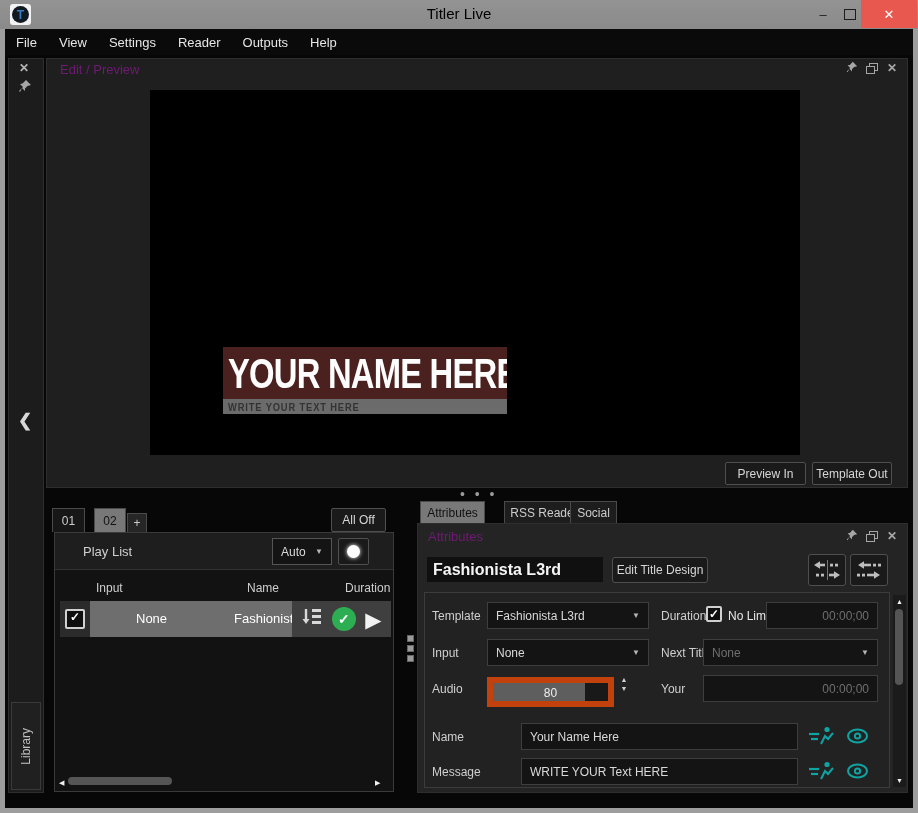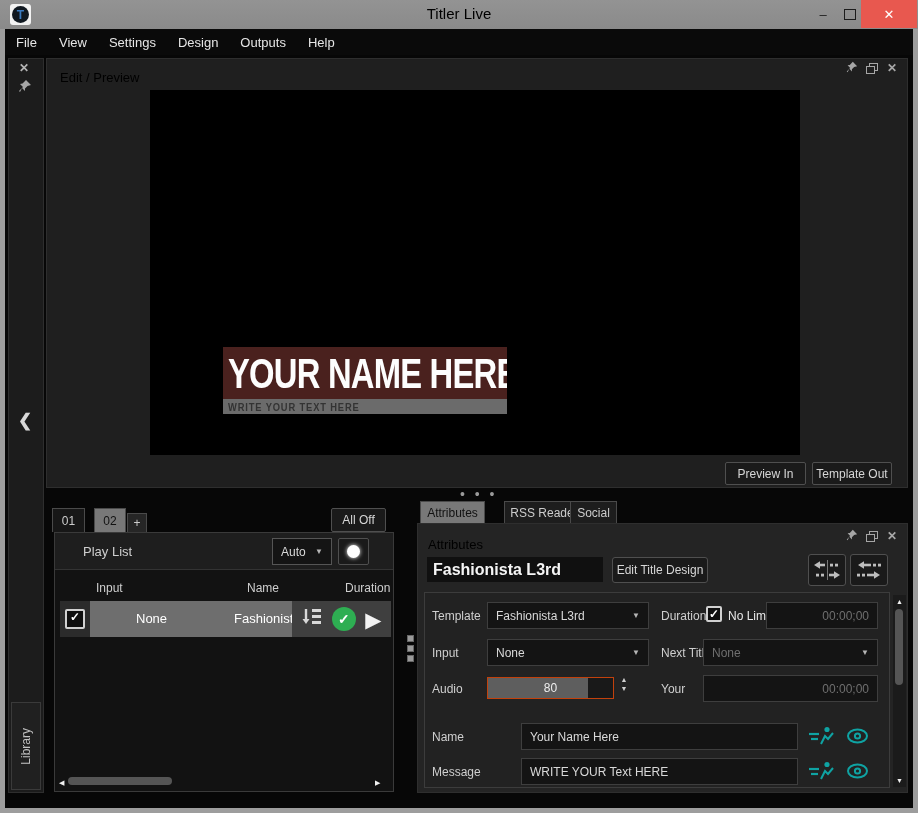--- a/index.html
+++ b/index.html
@@ -13,21 +13,21 @@
   .appicon .orb{width:17px;height:17px;border-radius:50%;background:#101820;color:#3a7abf;
     font-weight:bold;font-size:12px;display:flex;align-items:center;justify-content:center;}
   .caption-btn{top:2px;height:25px;display:flex;align-items:center;justify-content:center;
     color:#1c1c1c;font-size:13px;cursor:default;}
   .close-btn{left:861px;top:0px;width:56px;height:28px;background:#e8584f;color:#fff;
     font-size:13px;display:flex;align-items:center;justify-content:center;}
   .menubar{left:5px;top:29px;width:908px;height:26px;background:#0a0a0a;display:flex;align-items:center;}
   .menu-item{color:#e6e6e6;font-size:13px;padding:0 11px;height:100%;display:flex;align-items:center;}
   .mainbg{left:5px;top:55px;width:908px;height:753px;background:#070707;}
   .panel{background:#1f1f1f;border:1px solid #2e2e2e;}
-  .panel-title{color:#000000;font-size:13px;margin-top:8px;}
+  .panel-title{color:#701a75;font-size:13px;}
   .hicon{color:#a8a8a8;font-size:12px;width:16px;text-align:center;}
   .btn{background:#1a1a1a;border:1px solid #4f4f4f;color:#d6d6d6;border-radius:2px;font-size:12px;
     display:flex;align-items:center;justify-content:center;}
   .tab{border:1px solid #4a4a4a;background:#171717;color:#cccccc;font-size:12px;
     display:flex;align-items:center;justify-content:center;border-bottom:none;}
   .tab.sel{background:#787878;color:#111;}
   .field{background:#141414;border:1px solid #3e3e3e;color:#d9d9d9;font-size:12px;
     display:flex;align-items:center;padding:0 8px;}
   .field.gray{color:#6f6f6f;}
   .label{color:#cfcfcf;font-size:12px;}
@@ -56,21 +56,21 @@
   <div class="abs caption-btn" style="left:810px;width:26px;">–</div>
   <div class="abs caption-btn" style="left:838px;width:24px;">
     <span style="width:10px;height:9px;border:1px solid #1c1c1c;display:block;"></span>
   </div>
   <div class="abs close-btn">✕</div>
 
   <div class="abs menubar">
     <div class="menu-item">File</div>
     <div class="menu-item">View</div>
     <div class="menu-item">Settings</div>
-    <div class="menu-item">Design</div>
+    <div class="menu-item">Reader</div>
     <div class="menu-item">Outputs</div>
     <div class="menu-item">Help</div>
   </div>
 
   <div class="abs mainbg"></div>
 
   <div class="abs panel" style="left:8px;top:58px;width:36px;height:735px;background:#1c1c1c;"></div>
   <div class="abs" style="left:19px;top:61px;color:#b5b5b5;font-size:12px;font-weight:bold;">✕</div>
   <div class="abs" style="left:17px;top:79px;">
     <svg width="15" height="15" viewBox="0 0 15 15">
@@ -241,21 +241,21 @@
     <span>None</span>
     <span class="ddarrow">▼</span>
   </div>
   <div class="abs label" style="left:661px;top:646px;">Next Title</div>
   <div class="abs field gray" style="left:703px;top:639px;width:175px;height:27px;">
     <span>None</span>
     <span class="ddarrow">▼</span>
   </div>
 
   <div class="abs label" style="left:432px;top:682px;">Audio</div>
-  <div class="abs" style="left:487px;top:677px;width:127px;height:22px;background:#191919;border:1px solid #c2410c;">
+  <div class="abs" style="left:487px;top:677px;width:127px;height:30px;background:#191919;border:6px solid #c2410c;">
     <div id="audio-fill" style="position: absolute; left: 0px; top: 0px; height: 100%; background: rgb(94, 94, 94); width: 80%;"></div>
     <div style="position:absolute;left:0;top:3px;width:100%;text-align:center;color:#eee;font-size:12px;">80</div>
   </div>
   <div class="abs" style="left:617px;top:675px;width:14px;color:#cfcfcf;font-size:7px;line-height:9px;
        display:flex;flex-direction:column;align-items:center;">
     <span>▲</span>
     <span>▼</span>
   </div>
   <div class="abs label" style="left:661px;top:682px;">Your</div>
   <div class="abs field gray" style="left:703px;top:675px;width:175px;height:27px;justify-content:flex-end;">

